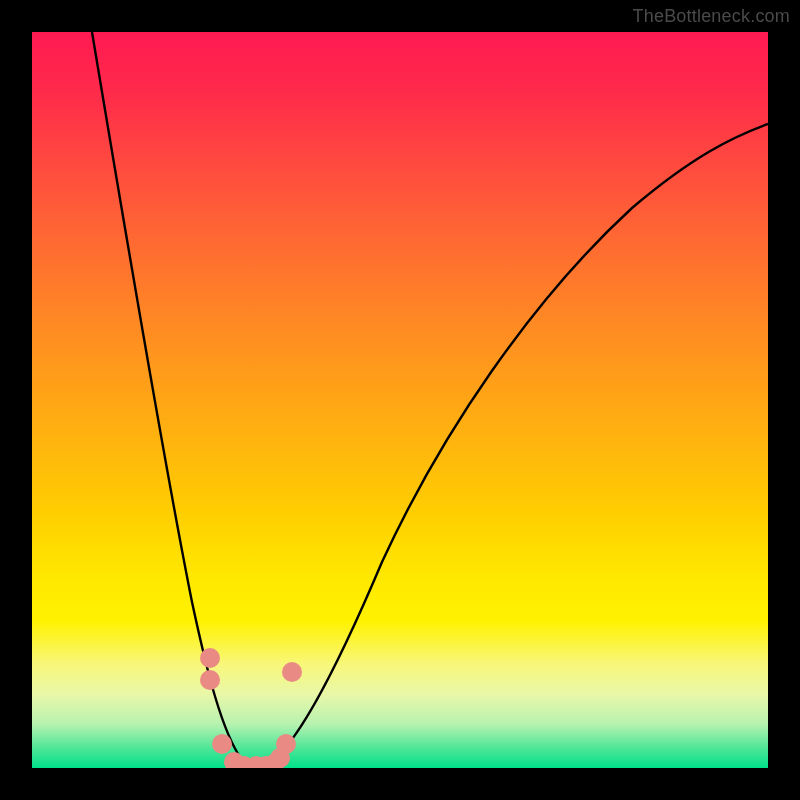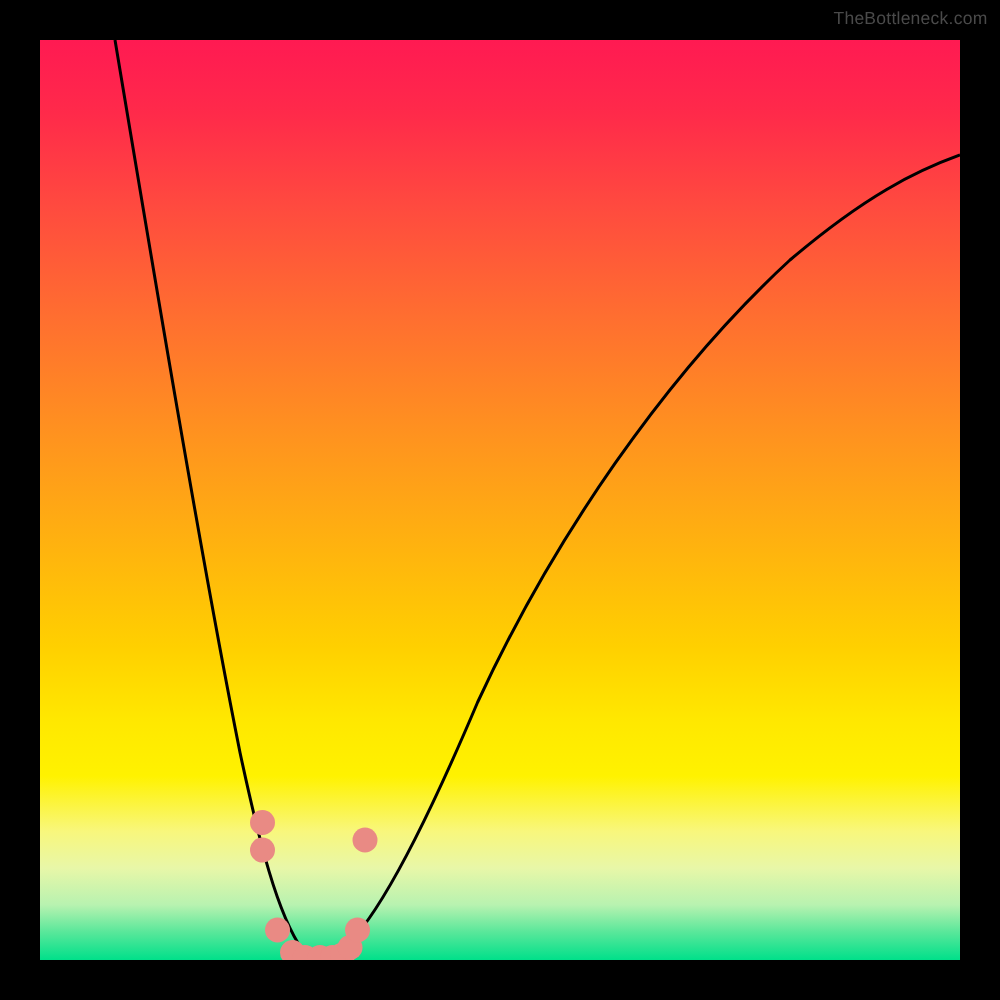--- a/index.html
+++ b/index.html
@@ -47,21 +47,21 @@
   }
   .curve-svg {
     position: absolute;
     inset: 0;
   }
   .watermark {
     position: absolute;
     top: 6px;
     right: 10px;
     color: #4a4a4a;
-    font-size: 14px;
+    font-size: 18px;
     font-weight: 500;
     letter-spacing: 0.2px;
   }
 </style>
 </head>
 <body>
 
 <div class="frame">
 
   <div class="watermark">TheBottleneck.com</div>

